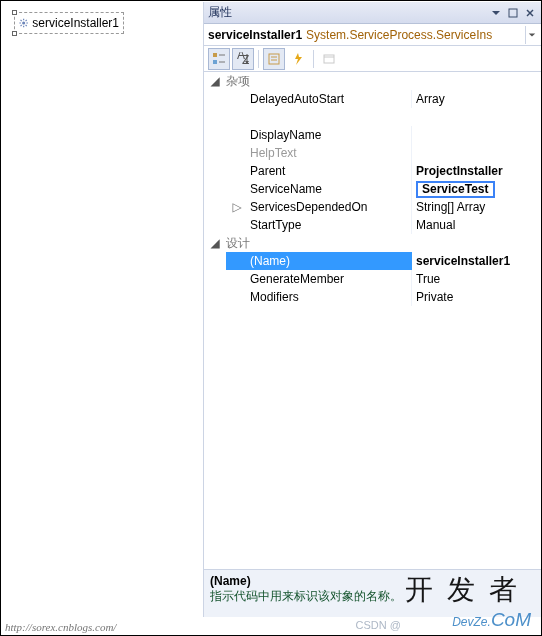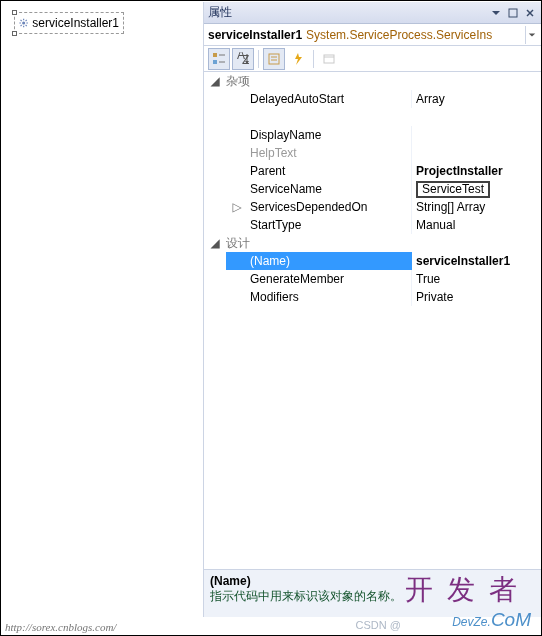--- a/index.html
+++ b/index.html
@@ -28,26 +28,26 @@
   .cat-row .exp { width: 10px; height: 10px; margin-right: 6px; color: #555; display: flex; align-items: center; justify-content: center; }
   .prop-row { display: flex; height: 18px; align-items: stretch; margin-left: 22px; }
   .prop-row .gutter { width: 22px; display: flex; align-items: center; justify-content: center; color: #777; }
   .prop-row .name { width: 164px; border-right: 1px solid #eef2f9; display: flex; align-items: center; padding-left: 2px; color: #000; white-space: nowrap; }
   .prop-row .val { flex: 1; display: flex; align-items: center; padding-left: 4px; color: #000; }
   .prop-row.dim .name, .prop-row.dim .val { color: #999; }
   .prop-row.bold .val { font-weight: bold; }
   .prop-row.sel { background: #3399ff; }
   .prop-row.sel .name { color: #fff; border-right: 1px solid #3399ff; }
   .prop-row.sel .val { background: #fff; color: #000; font-weight: bold; }
-  .prop-row .hi { border: 2px solid #404040; padding: 0 4px; font-weight: normal; line-height: 13px; }
+  .prop-row .hi { border: 2px solid #3b82f6; padding: 0 4px; font-weight: bold; line-height: 13px; }
   .desc-pane { height: 48px; border-top: 1px solid #ccd4e4; padding: 4px 6px; background: #eef2f9; }
   .desc-pane .dn { font-weight: bold; color: #000; }
   .desc-pane .dt { color: #14532d; }
   .footer-url { position: absolute; left: 4px; bottom: 2px; font-size: 11px; color: #777; font-style: italic; font-family: serif; }
-  .wm1 { position: absolute; right: 10px; bottom: 26px; font-size: 28px; color: #701a75; letter-spacing: 14px; opacity: .9; font-weight: 300; }
+  .wm1 { position: absolute; right: 10px; bottom: 26px; font-size: 28px; color: #000000; letter-spacing: 14px; opacity: .9; font-weight: 300; }
   .wm2 { position: absolute; right: 10px; bottom: 4px; font-size: 20px; color: #3a84c4; font-style: italic; font-family: serif; opacity: .9; }
   .wm2 .sub { font-size: 19px; }
   .wm3 { position: absolute; right: 140px; bottom: 4px; font-size: 11px; color: #aeb8c6; }
 </style>
 </head>
 <body>
 
 <div class="canvas">
   <div class="designer-item">
     <span class="handle" style="left:-3px; top:-3px"></span>

